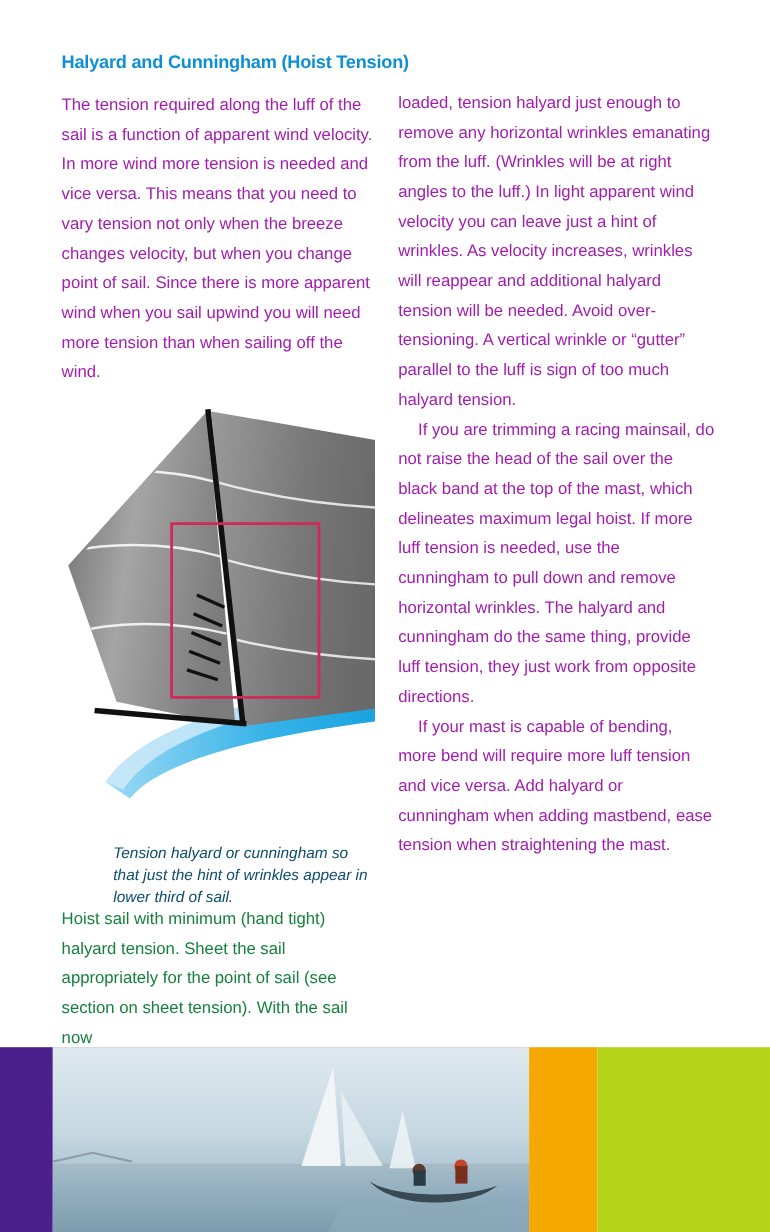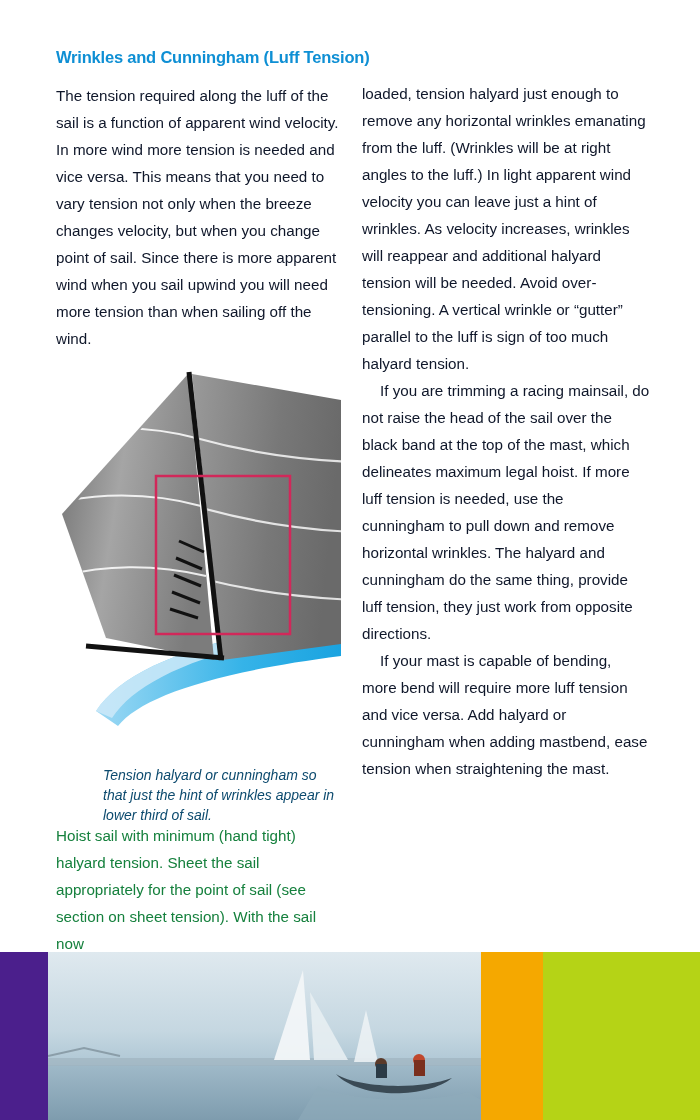--- a/index.html
+++ b/index.html
@@ -26,21 +26,21 @@
     width: 600px;
     font-size: 16.5px;
     font-weight: bold;
     color: #0e8fd4;
     letter-spacing: -0.2px;
   }
   .col {
     position: absolute;
     font-size: 15.2px;
     line-height: 27px;
-    color: #0f172a;
+    color: #a21caf;
   }
   .col-left {
     left: 56px;
     top: 82px;
     width: 285px;
   }
   .col-right {
     left: 362px;
     top: 80px;
     width: 288px;
@@ -114,21 +114,21 @@
     left: 543px; top: 0;
     width: 157px; height: 168px;
     background: #b5d316;
   }
 </style>
 </head>
 <body>
 
 <div class="page">
 
-  <div class="heading">Wrinkles and Cunningham (Luff Tension)</div>
+  <div class="heading">Halyard and Cunningham (Hoist Tension)</div>
 
   <div class="col col-left">
     <p>The tension required along the luff of the sail is a function of apparent wind velocity. In more wind more tension is needed and vice versa. This means that you need to vary tension not only when the breeze changes velocity, but when you change point of sail. Since there is more apparent wind when you sail upwind you will need more tension than when sailing off the wind.</p>
   </div>
 
   <div class="figure">
     <svg width="285" height="390" viewBox="0 0 285 390" xmlns="http://www.w3.org/2000/svg">
       <defs>
         <linearGradient id="sailGrad" x1="0" y1="0" x2="1" y2="0.3">
           <stop offset="0%" stop-color="#6f6f6f"></stop>

